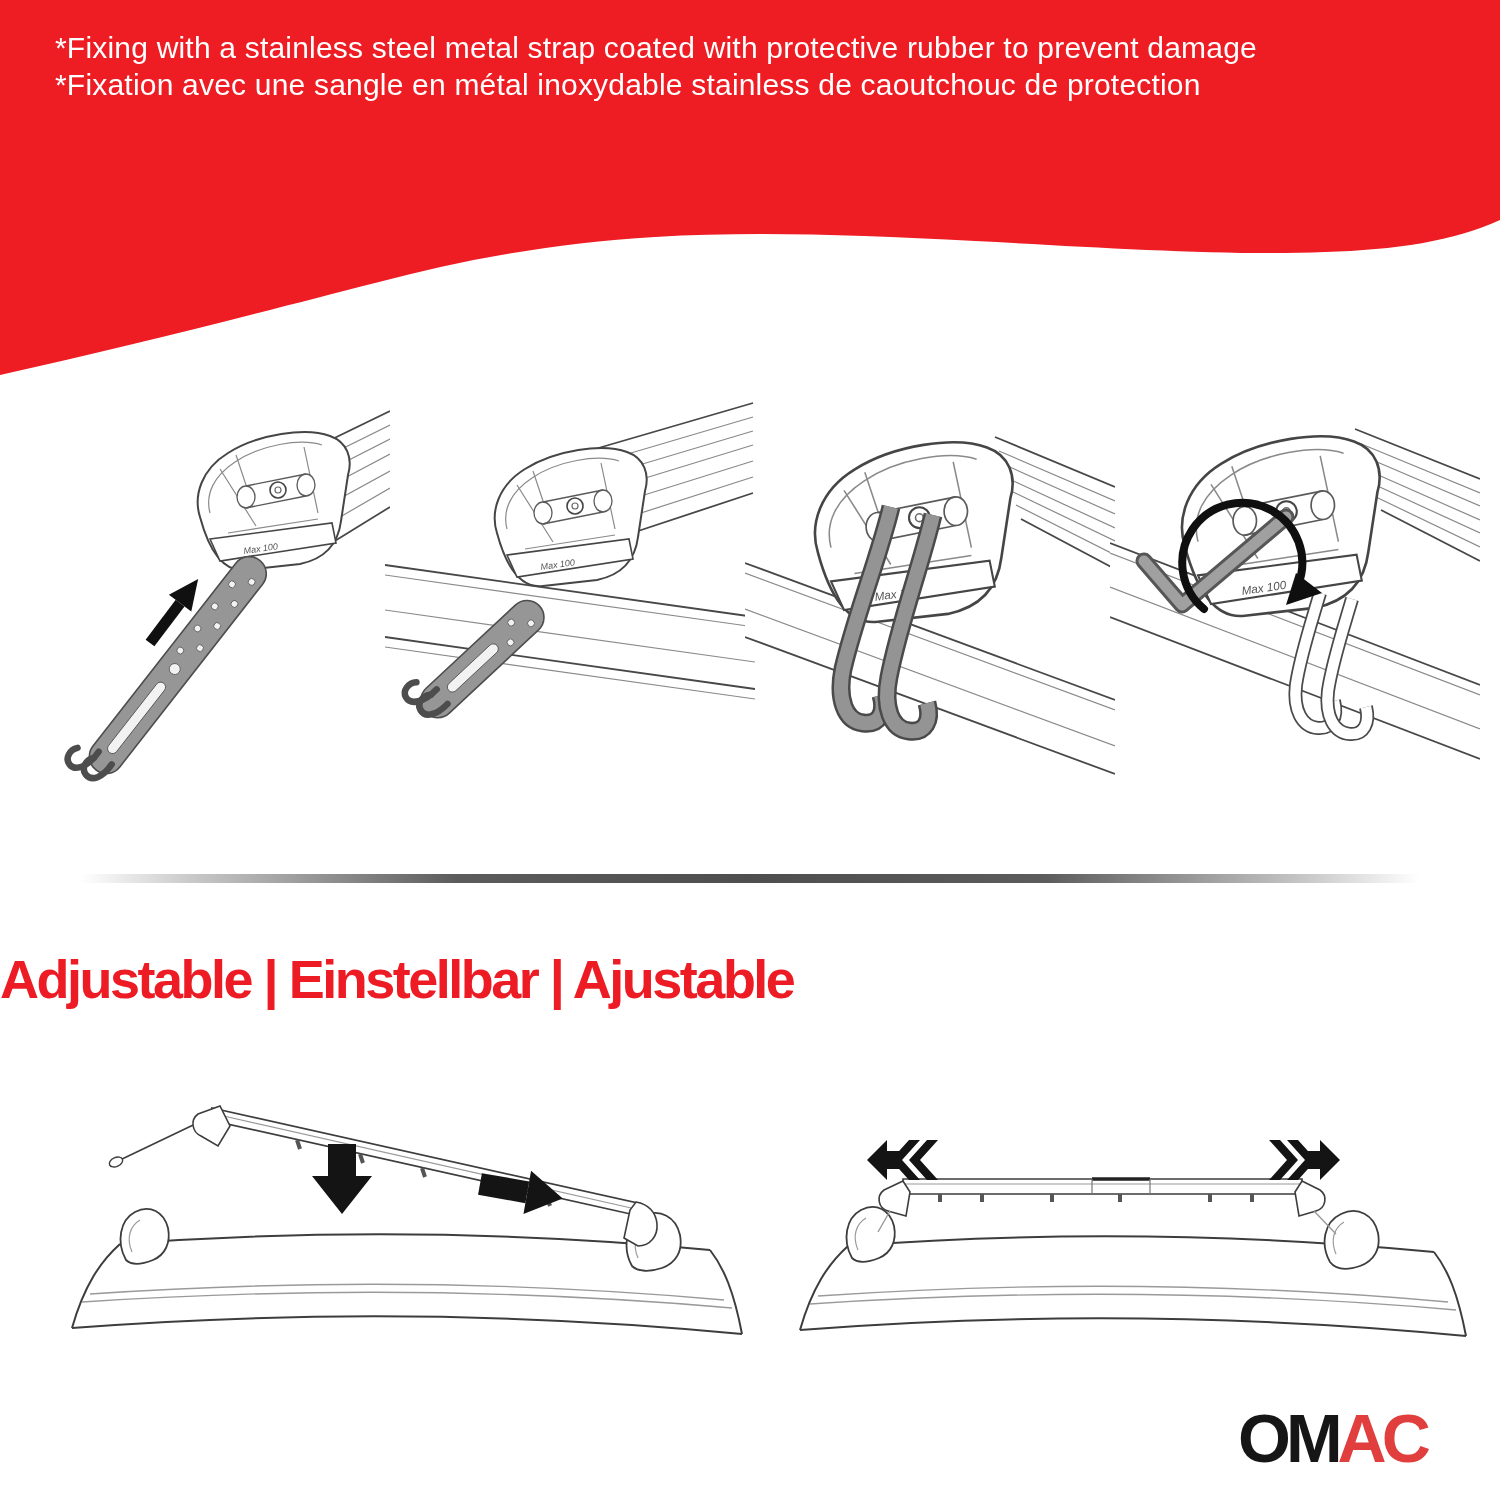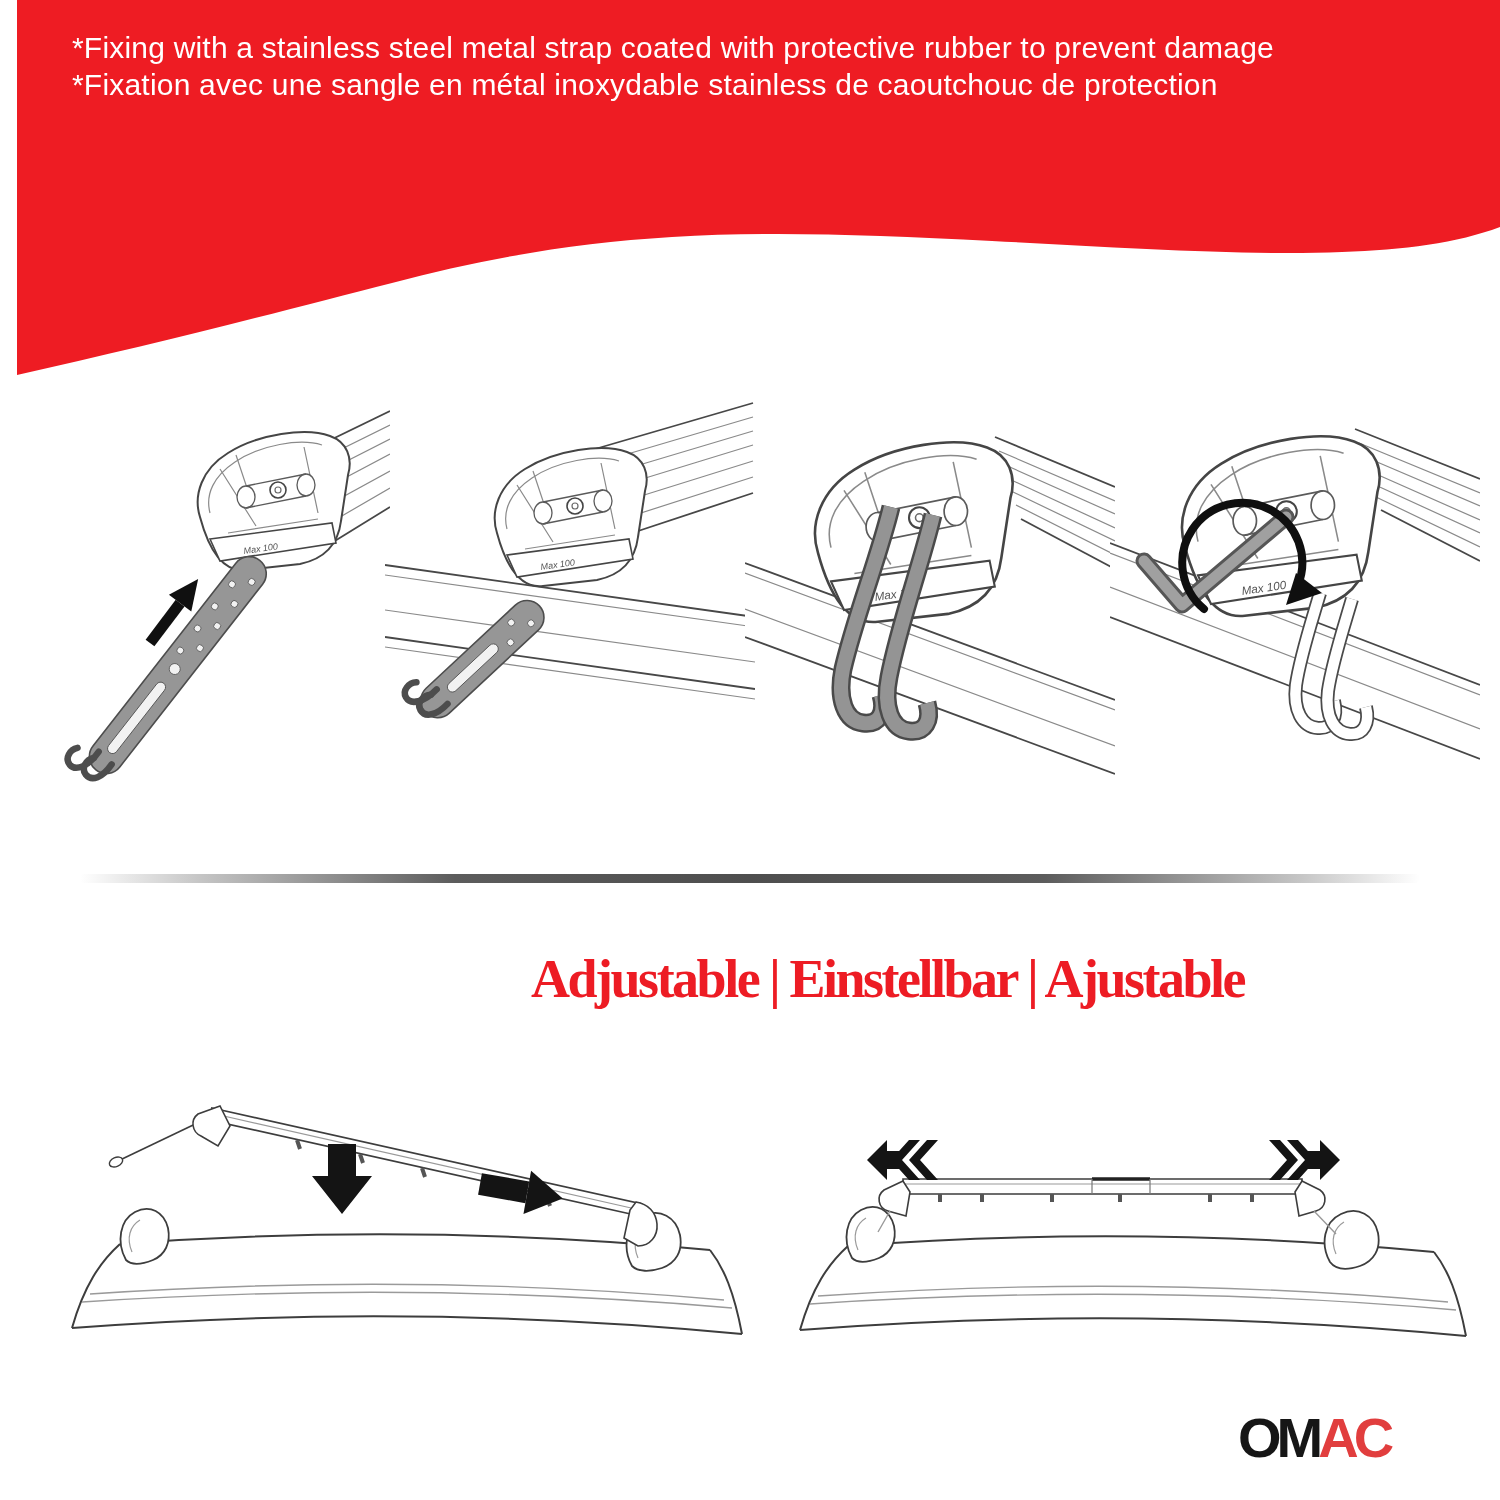--- a/index.html
+++ b/index.html
@@ -1,38 +1,38 @@
 <!DOCTYPE html>
 <html><head>
 <meta charset="utf-8">
 <style>
   html,body{margin:0;padding:0;background:#fff;}
   .canvas{position:relative;width:1500px;height:1500px;background:#fff;overflow:hidden;
           font-family:"Liberation Sans",sans-serif;}
   
-  .banner{position:absolute;top:0;left:17px;width:1372px;height:420px;}
+  .banner{position:absolute;top:0;left:0;width:1372px;height:420px;}
   .banner-shape{position:absolute;top:0;left:0;width:1500px;height:420px;}
   .banner-text{position:absolute;top:30px;left:55px;width:1400px;color:#fff;
                font-size:30px;line-height:36.5px;letter-spacing:.2px;}
   .banner-text div{white-space:nowrap;}
   
   .step{position:absolute;top:385px;width:370px;height:460px;}
   #step1{left:20px;} #step2{left:385px;} #step3{left:745px;} #step4{left:1110px;}
   
   .divider{position:absolute;top:874px;left:80px;width:1340px;height:9px;border-radius:5px;
     background:linear-gradient(90deg,rgba(110,110,110,0) 0%,rgba(110,110,110,.40) 9%,
       #5c5c5c 28%,#4e4e4e 50%,#5c5c5c 72%,rgba(110,110,110,.40) 91%,rgba(110,110,110,0) 100%);}
   
-  .adjust-heading{position:absolute;top:948px;left:0;width:1244px;text-align:right;
-    font-size:54px;font-weight:bold;letter-spacing:-2.5px;color:#ed1c24;font-family:Liberation Serif, serif;}
+  .adjust-heading{position:absolute;top:948px;left:0;width:1244px;text-align:left;
+    font-size:54px;font-weight:bold;letter-spacing:-2.5px;color:#ed1c24;}
   
   .illus{position:absolute;top:1080px;width:690px;height:340px;}
   #illusLeft{left:60px;} #illusRight{left:790px;}
   
-  .logo{position:absolute;top:1402px;left:1238px;font-size:56px;font-weight:bold;
+  .logo{position:absolute;top:1402px;left:1238px;font-size:68px;font-weight:bold;
         letter-spacing:-5px;line-height:72px;white-space:nowrap;}
   .logo .black{color:#161616;} .logo .red{color:#e13e3e;}
 </style>
 </head>
 <body>
 
 <div class="canvas">
 
   <div class="banner">
     <svg class="banner-shape" viewBox="0 0 1500 420" preserveAspectRatio="none">

